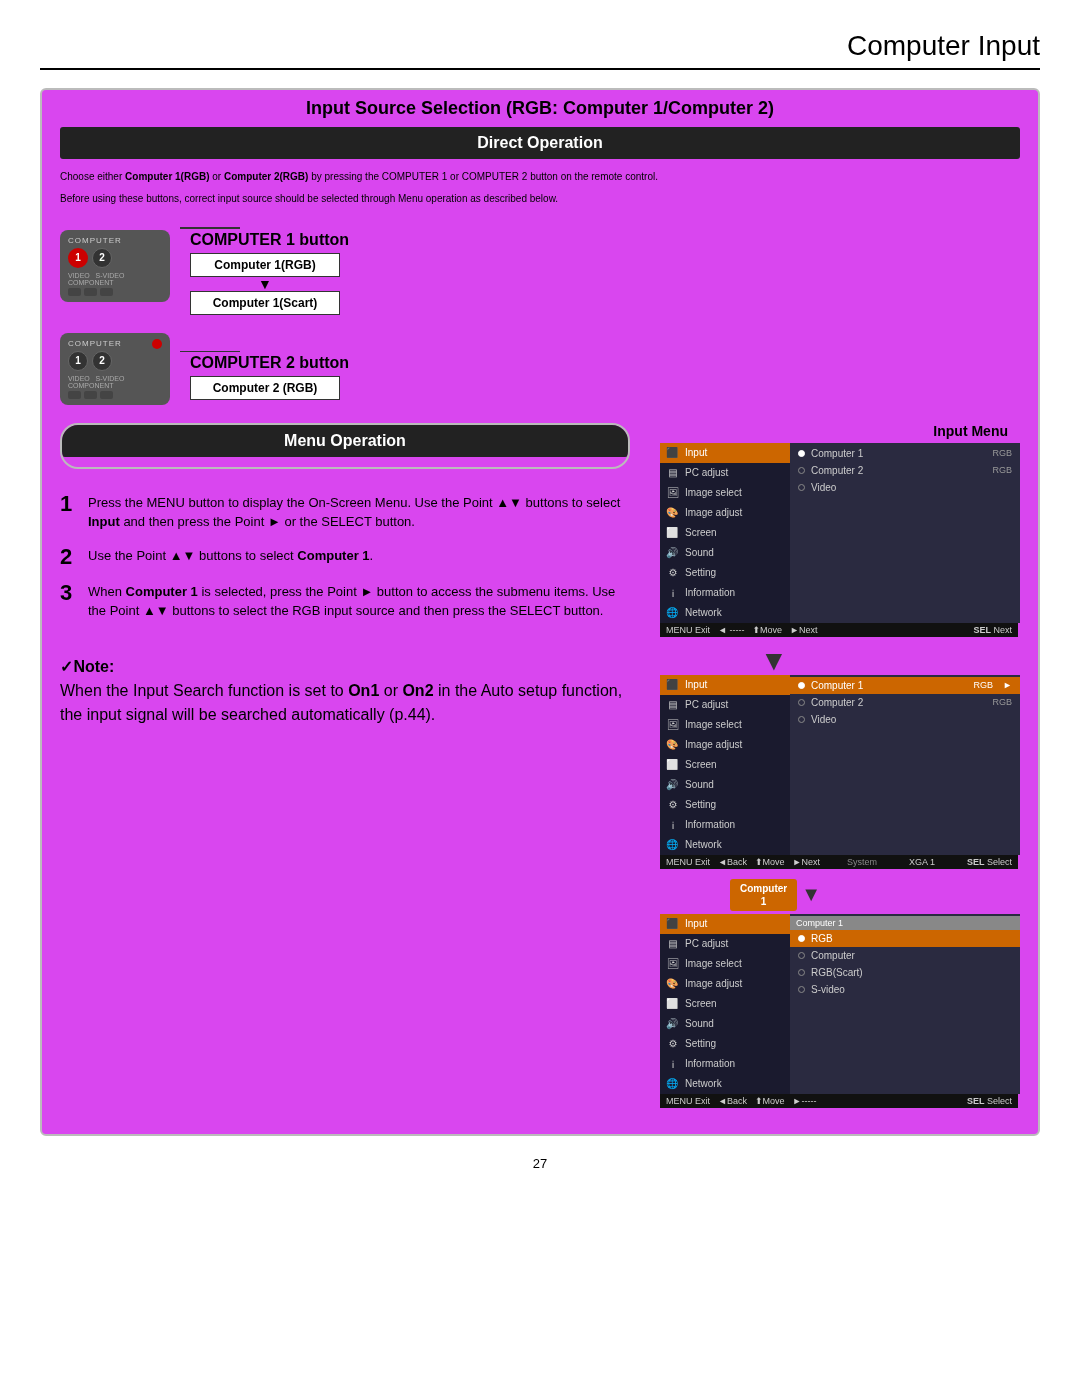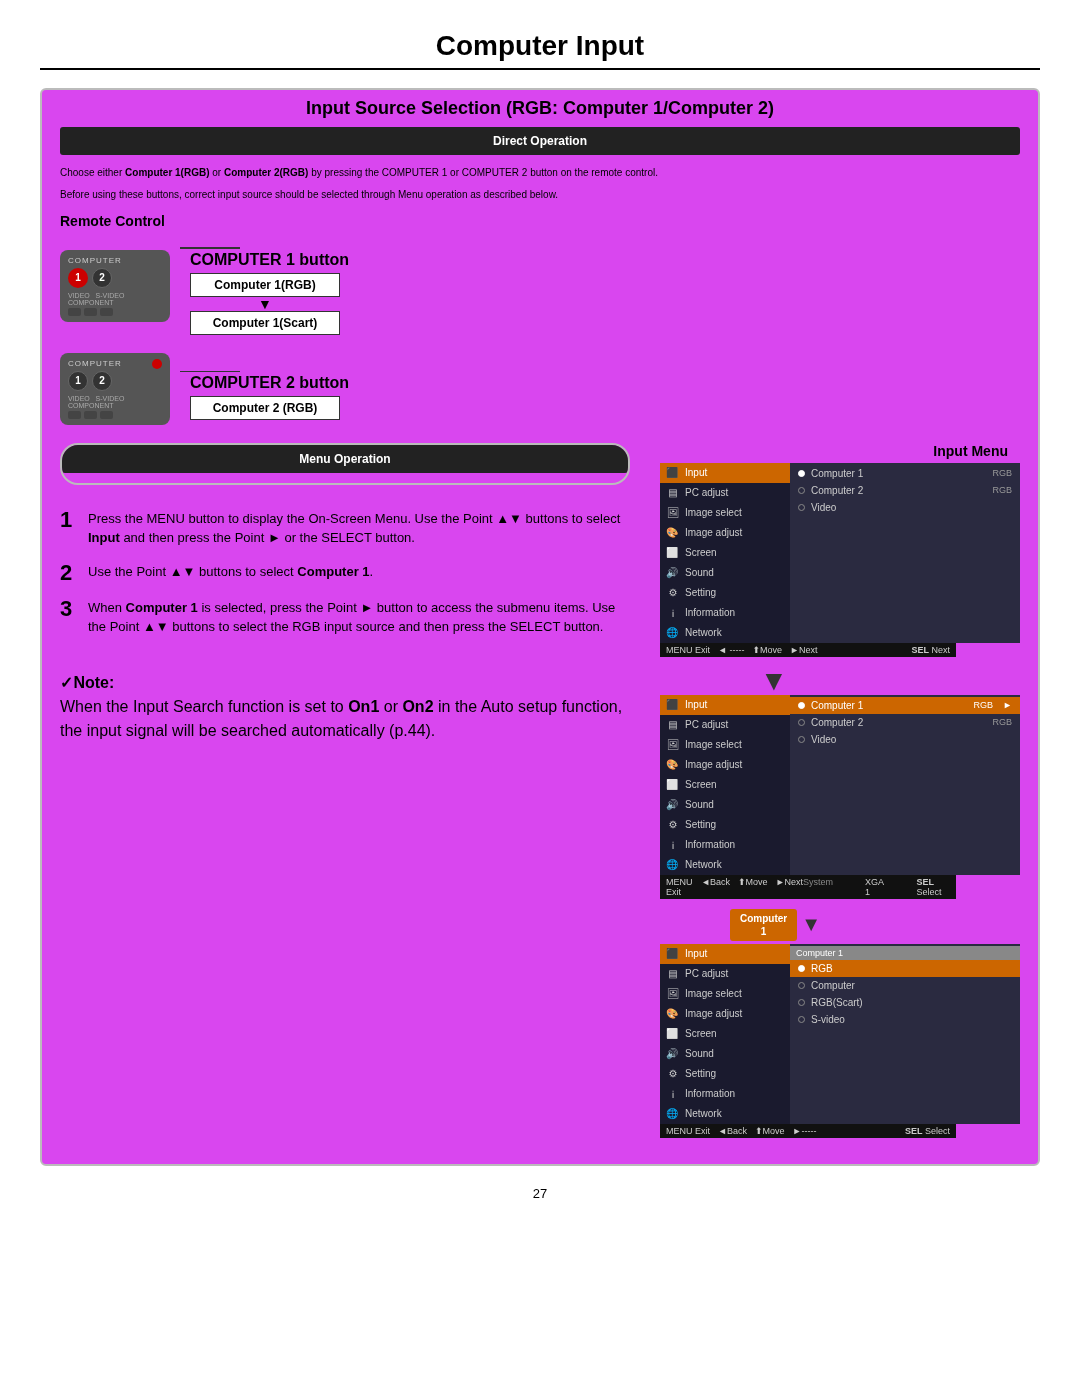--- a/index.html
+++ b/index.html
@@ -8,23 +8,23 @@
       font-size: 13px;
       background: #fff;
       color: #000;
       width: 1080px;
       min-height: 1397px;
       padding: 20px 40px 40px 40px;
     }
 
     
     .page-title {
-      text-align: center;
+      text-align: right;
       font-size: 28px;
-      font-weight: bold;
+      font-weight: normal;
       padding: 10px 0 6px 0;
       border-bottom: 2px solid #000;
       margin-bottom: 18px;
     }
 
     
     .section-box {
       border: 2px solid #bbb;
       border-radius: 6px;
       padding: 0 0 16px 0;
@@ -36,21 +36,21 @@
       font-weight: bold;
       text-align: center;
       padding: 8px 0;
       color: #000;
     }
 
     
     .black-header {
       background: #222;
       color: #fff;
-      font-size: 12px;
+      font-size: 16px;
       font-weight: bold;
       text-align: center;
       padding: 7px 0;
       border-radius: 3px;
       margin: 0 0 10px 0;
     }
 
     .content-area {
       padding: 0 18px;
     }
@@ -283,21 +283,21 @@
       background: #fff;
       border-color: #fff;
     }
     .osd-status-bar {
       background: #111;
       display: flex;
       justify-content: space-between;
       padding: 2px 6px;
       color: #ccc;
       font-size: 9px;
-      width: 296px;
+      width: 358px;
     }
     .osd-status-left { display: flex; gap: 8px; }
     .osd-status-right { color: #ccc; }
     .down-arrow-big {
       font-size: 28px;
       color: #333;
       margin-left: 100px;
       line-height: 1;
     }
 
@@ -330,21 +330,20 @@
     <div class="black-header">Direct Operation</div>
 
     <p class="body-text">
       Choose either <strong>Computer 1(RGB)</strong> or <strong>Computer 2(RGB)</strong> by pressing the COMPUTER 1 or COMPUTER 2 button on the remote control.
     </p>
     <p class="body-text">
       Before using these buttons, correct input source should be selected through Menu operation as described below.
     </p>
 
     <div class="remote-control-section">
-      <div class="remote-control-label">Remote Control</div>
 
       <div class="remote-diagram-row">
         <div class="remote-widget">
           <div class="computer-label">COMPUTER</div>
           <div class="btn-row">
             <div class="btn-circle btn-red">1</div>
             <div class="btn-circle btn-dark">2</div>
           </div>
           <div class="sub-label">VIDEO &nbsp; S-VIDEO &nbsp; COMPONENT</div>
           <div class="small-btns">

